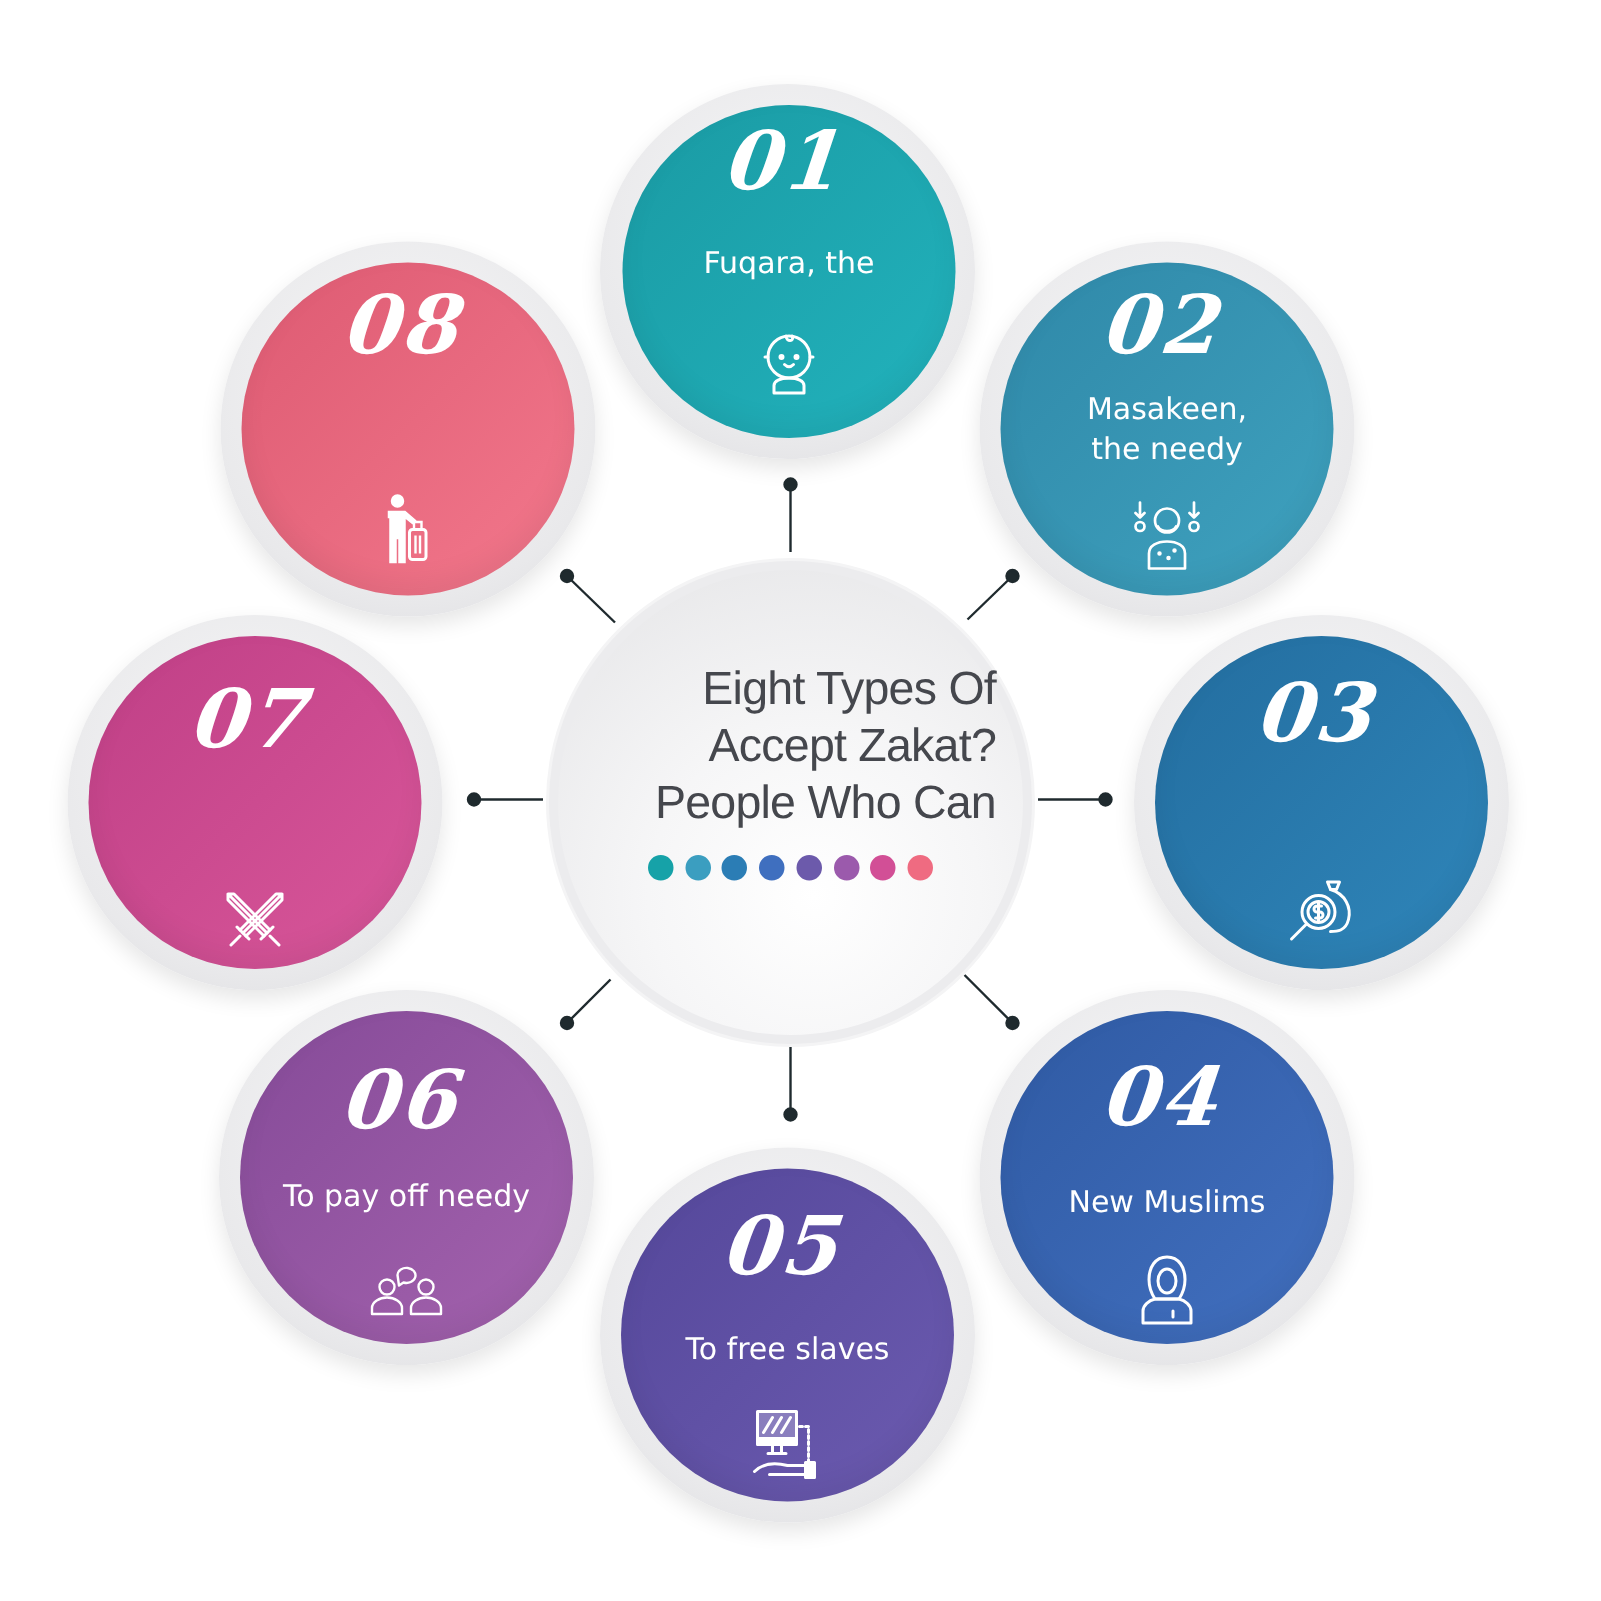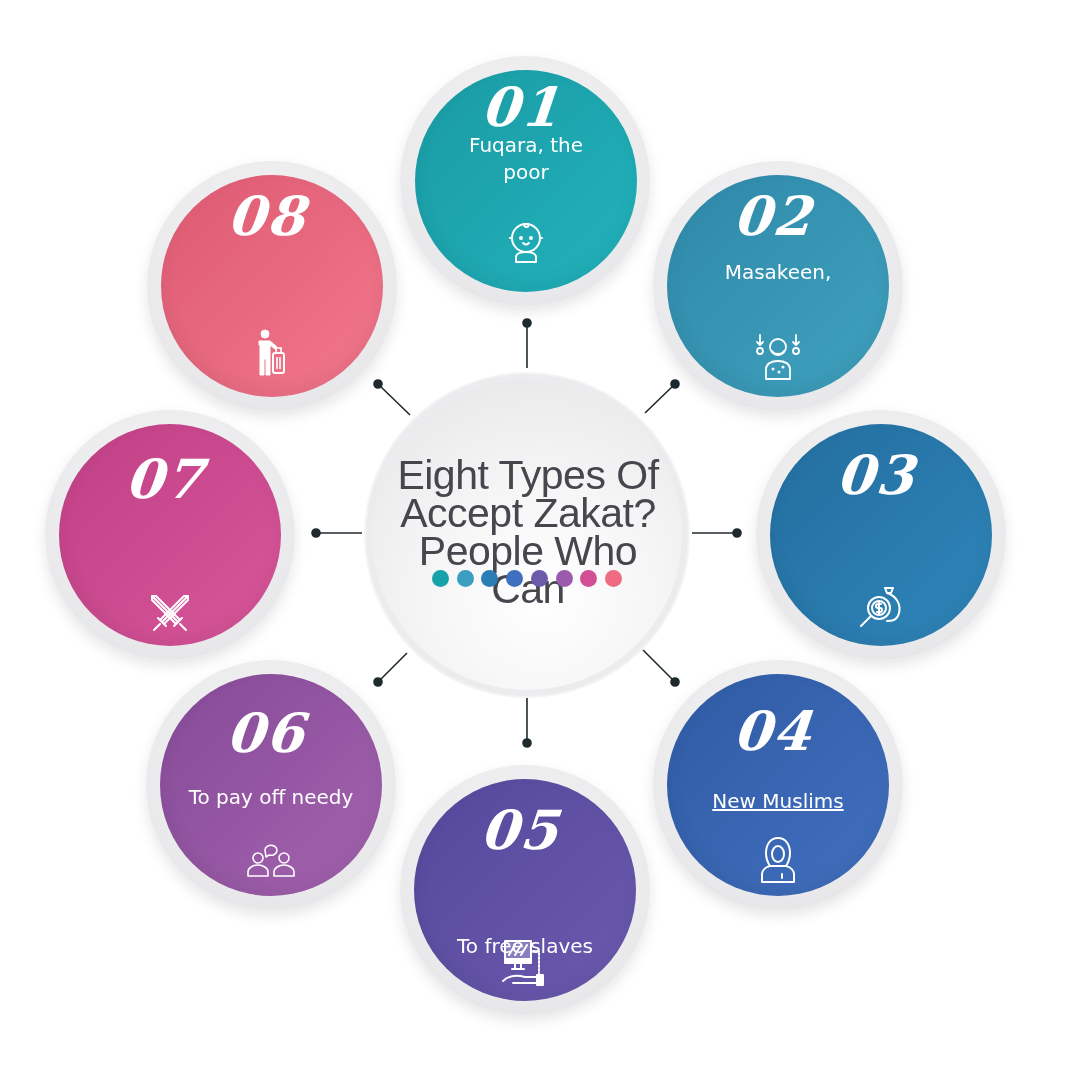--- a/index.html
+++ b/index.html
@@ -7,21 +7,21 @@
   .stage{position:absolute;left:0;top:0;width:1067px;height:1067px;}
   svg.lines{position:absolute;left:0;top:0;}
   .ring{position:absolute;border-radius:50%;background:radial-gradient(circle at 50% 40%,#f7f7f8 0%,#e9e9eb 70%,#dcdcdf 100%);box-shadow:0 6px 14px rgba(0,0,0,0.10);}
   .disc{position:absolute;border-radius:50%;box-shadow:inset 0 -8px 18px rgba(0,0,0,0.06);}
   .num{position:absolute;left:0;right:0;text-align:center;color:#fff;font-family:"DejaVu Serif","Liberation Serif",serif;font-style:italic;font-weight:bold;font-size:54px;letter-spacing:2px;line-height:1;transform:skewX(-8deg);}
   .label{position:absolute;left:8px;right:8px;text-align:center;color:#fff;font-family:"DejaVu Sans","Liberation Sans",sans-serif;font-size:20px;line-height:27px;}
   .icon{position:absolute;left:50%;transform:translateX(-50%);width:52px;height:52px;}
   .icon svg{width:52px;height:52px;display:block;}
   .center-ring{position:absolute;left:366px;top:374px;width:322px;height:322px;border-radius:50%;background:#ececee;box-shadow:0 0 0 2px #f4f4f5;}
   .center-disc{position:absolute;left:372px;top:380px;width:310px;height:310px;border-radius:50%;background:radial-gradient(circle at 55% 70%,#ffffff 0%,#f6f6f7 40%,#e4e4e6 100%);}
-  .center-title{position:absolute;left:392px;top:456px;width:272px;text-align:center;color:#45474d;font-family:"Liberation Sans","DejaVu Sans",sans-serif;font-size:41px;line-height:38px;letter-spacing:-0.5px;}
+  .center-title{position:absolute;left:392px;top:440px;width:272px;text-align:right;color:#45474d;font-family:"Liberation Sans","DejaVu Sans",sans-serif;font-size:31px;line-height:38px;letter-spacing:-0.5px;}
   .dots{position:absolute;left:432px;top:570px;width:190px;height:18px;display:flex;justify-content:space-between;}
   .dot{width:17px;height:17px;border-radius:50%;}
 </style>
 </head>
 <body>
 
 <div class="stage">
 
   <svg class="lines" width="1067" height="1067">
     <g stroke="#1f2a2e" stroke-width="1.6" fill="#1f2a2e">
@@ -58,42 +58,42 @@
     <span class="dot" style="background: rgb(63, 111, 191);"></span>
     <span class="dot" style="background: rgb(108, 90, 171);"></span>
     <span class="dot" style="background: rgb(155, 90, 172);"></span>
     <span class="dot" style="background: rgb(210, 79, 150);"></span>
     <span class="dot" style="background: rgb(239, 107, 129);"></span>
   </div>
 
   <div class="ring" style="left:400px;top:56px;width:250px;height:250px;"></div>
   <div class="disc item" style="left: 415px; top: 70px; width: 222px; height: 222px; background: linear-gradient(135deg, rgb(26, 154, 163) 0%, rgb(34, 179, 189) 100%);">
     <div class="num" style="top:10px;">01</div>
-    <div class="label" style="top:62px;">
+    <div class="label" style="top:92px;">
       <div>Fuqara, the</div>
-      <div>poor</div>
     </div>
     <div class="icon" style="top:146px;">
       <svg viewBox="0 0 52 52" fill="none" stroke="#fff" stroke-width="2" stroke-linecap="round" stroke-linejoin="round">
           <circle cx="26" cy="22" r="14"></circle>
           <path d="M24 8c0 4 6 4 4 0"></path>
           <circle cx="21" cy="22" r="1" fill="#fff"></circle>
           <circle cx="31" cy="22" r="1" fill="#fff"></circle>
           <path d="M23 27c2 2 4 2 6 0"></path>
           <path d="M12 22h-2M40 22h2"></path>
           <path d="M16 46v-5c0-3 4-5 10-5s10 2 10 5v5z"></path>
         </svg>
     </div>
   </div>
 
   <div class="ring" style="left:653px;top:161px;width:250px;height:250px;"></div>
   <div class="disc item" style="left: 667px; top: 175px; width: 222px; height: 222px; background: linear-gradient(135deg, rgb(47, 136, 168) 0%, rgb(63, 162, 191) 100%);">
     <div class="num" style="top:14px;">02</div>
     <div class="label" style="top:84px;">
       <div>Masakeen,</div>
+      <div>the needy</div>
     </div>
     <div class="icon" style="top:156px;">
       <svg viewBox="0 0 52 52" fill="none" stroke="#fff" stroke-width="1.8" stroke-linecap="round" stroke-linejoin="round">
           <path d="M8 4v10M5 11l3 3 3-3"></path>
           <circle cx="8" cy="20" r="3"></circle>
           <path d="M44 4v10M41 11l3 3 3-3"></path>
           <circle cx="44" cy="20" r="3"></circle>
           <circle cx="26" cy="16" r="8"></circle>
           <path d="M20 20c2 4 10 4 12 0"></path>
           <path d="M14 48v-10c0-5 5-8 12-8s12 3 12 8v10z"></path>
@@ -115,37 +115,37 @@
           <circle cx="24" cy="26" r="7"></circle>
           <path d="M26 22h-3a2 2 0 0 0 0 4h2a2 2 0 0 1 0 4h-3M24 20v12"></path>
           <path d="M16 34l-10 10"></path>
         </svg>
     </div>
   </div>
 
   <div class="ring" style="left:653px;top:660px;width:250px;height:250px;"></div>
   <div class="disc item" style="left: 667px; top: 674px; width: 222px; height: 222px; background: linear-gradient(135deg, rgb(47, 90, 163) 0%, rgb(66, 112, 192) 100%);">
     <div class="num" style="top:30px;">04</div>
-    <div class="label" style="top:114px;text-decoration:underline;">
+    <div class="label" style="top:114px;">
       <div>New Muslims</div>
     </div>
     <div class="icon" style="top:160px;">
       <svg viewBox="0 0 52 52" fill="none" stroke="#fff" stroke-width="2" stroke-linecap="round" stroke-linejoin="round">
           <path d="M26 4c-8 0-12 7-12 15 0 6 2 10 4 13h16c2-3 4-7 4-13 0-8-4-15-12-15z"></path>
           <ellipse cx="26" cy="20" rx="6" ry="8"></ellipse>
           <path d="M10 48v-8c0-4 4-7 8-8h16c4 1 8 4 8 8v8z"></path>
           <path d="M30 40v4"></path>
         </svg>
     </div>
   </div>
 
   <div class="ring" style="left:400px;top:765px;width:250px;height:250px;"></div>
   <div class="disc item" style="left: 414px; top: 779px; width: 222px; height: 222px; background: linear-gradient(135deg, rgb(84, 71, 154) 0%, rgb(108, 91, 176) 100%);">
     <div class="num" style="top:24px;">05</div>
-    <div class="label" style="top:107px;margin-top:47px;">
+    <div class="label" style="top:107px;">
       <div>To free slaves</div>
     </div>
     <div class="icon" style="top:158px;">
       <svg viewBox="0 0 52 52" fill="none" stroke="#fff" stroke-width="2" stroke-linecap="round" stroke-linejoin="round">
           <rect x="6" y="4" width="26" height="18" fill="#fff" fill-opacity="0.25"></rect>
           <path d="M10 18l6-10M16 18l6-10M22 18l6-10"></path>
           <rect x="6" y="22" width="26" height="4" fill="#fff"></rect>
           <path d="M16 26v6h6v-6M13 32h12"></path>
           <path d="M34 14h6v26" stroke-dasharray="2 2"></path>
           <path d="M4 44c6-6 14-6 22-4h12v6H14"></path>

